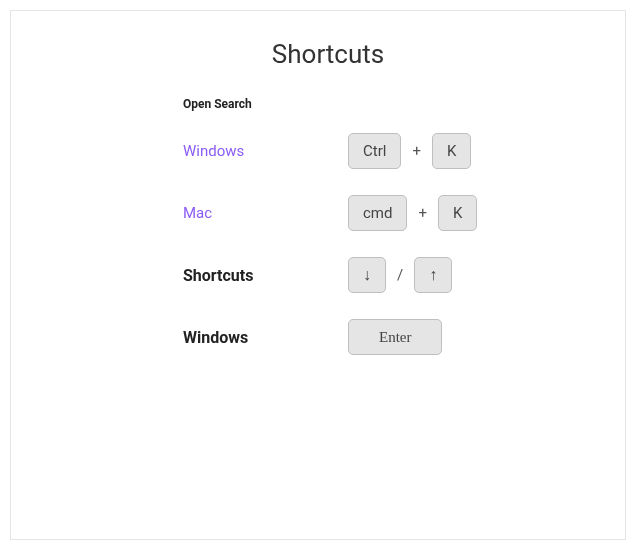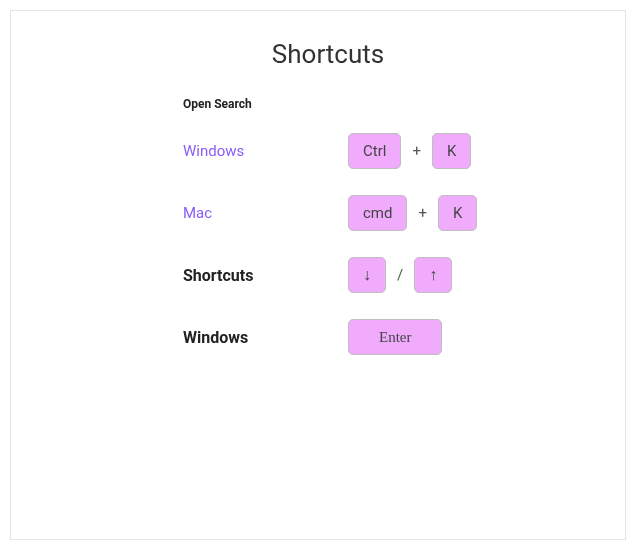--- a/index.html
+++ b/index.html
@@ -62,21 +62,21 @@
       display: inline-flex;
       align-items: center;
       justify-content: center;
       border: 1px solid #bfbfbf;
       border-radius: 5px;
       min-width: 34px;
       height: 36px;
       padding: 0 14px;
       font-size: 15px;
       color: #444444;
-      background: #f0abfc;
+      background: #e5e5e5;
     }
     .key-wide {
       padding: 0 30px;
       font-family: Liberation Serif, serif;
     }
     .key-esc {
       padding: 0 16px;
     }
     .sep {
       font-size: 15px;

